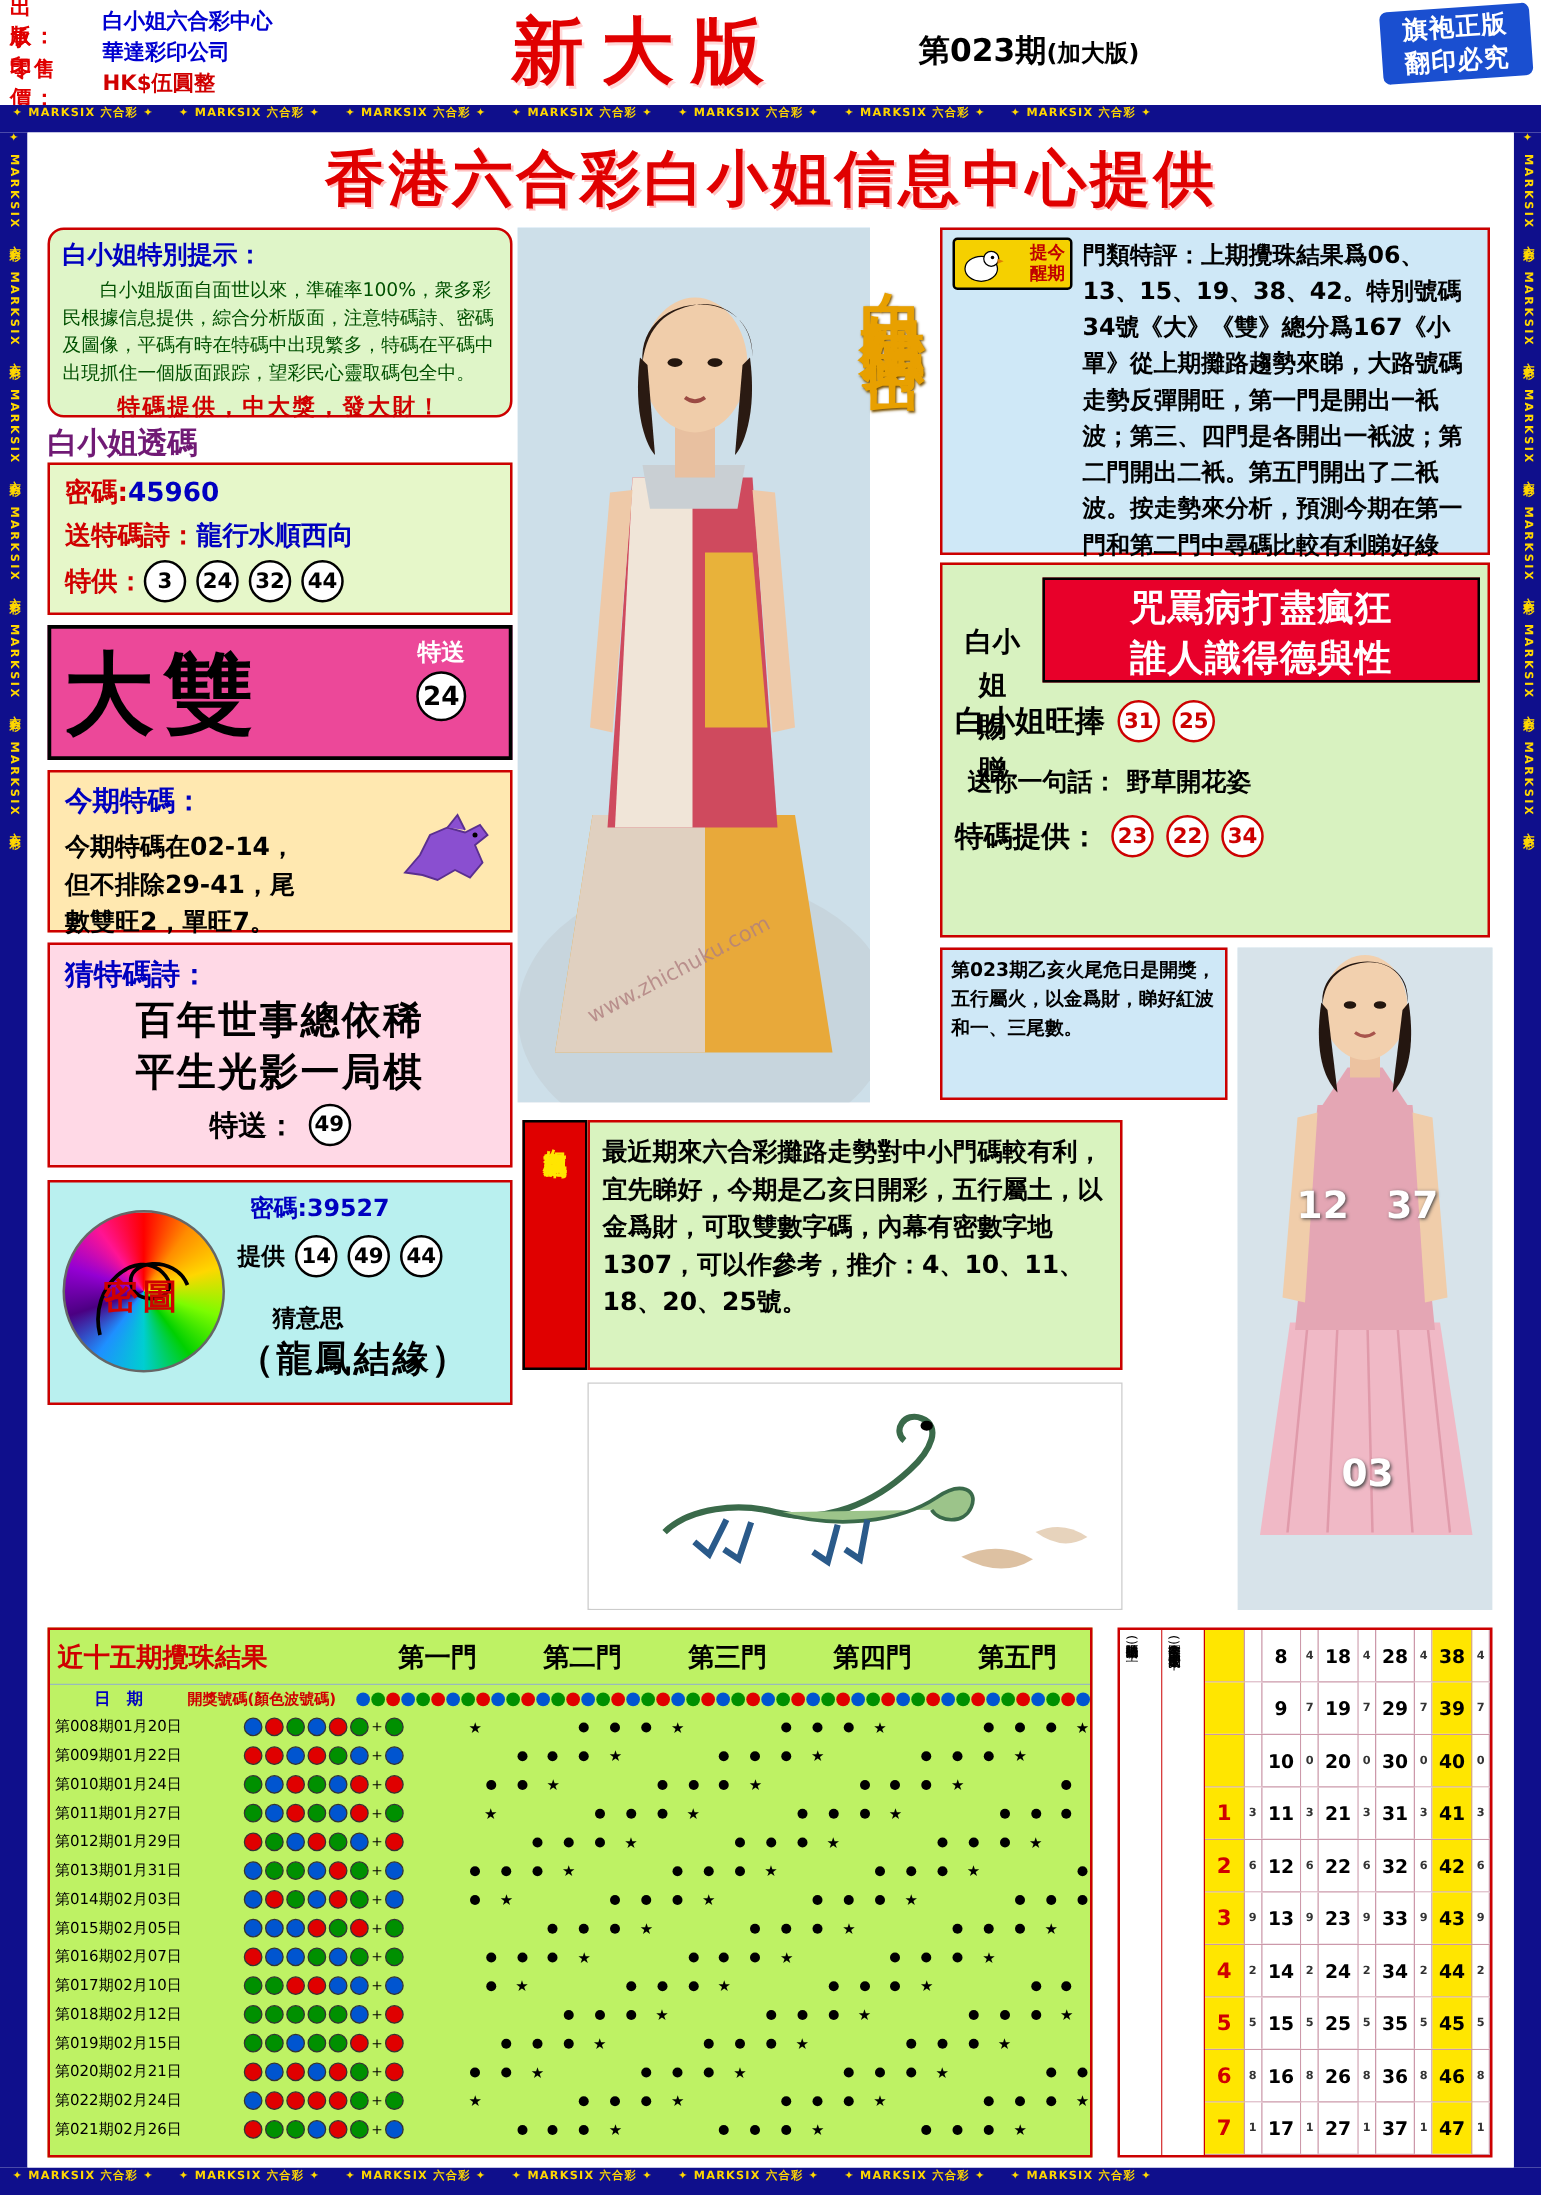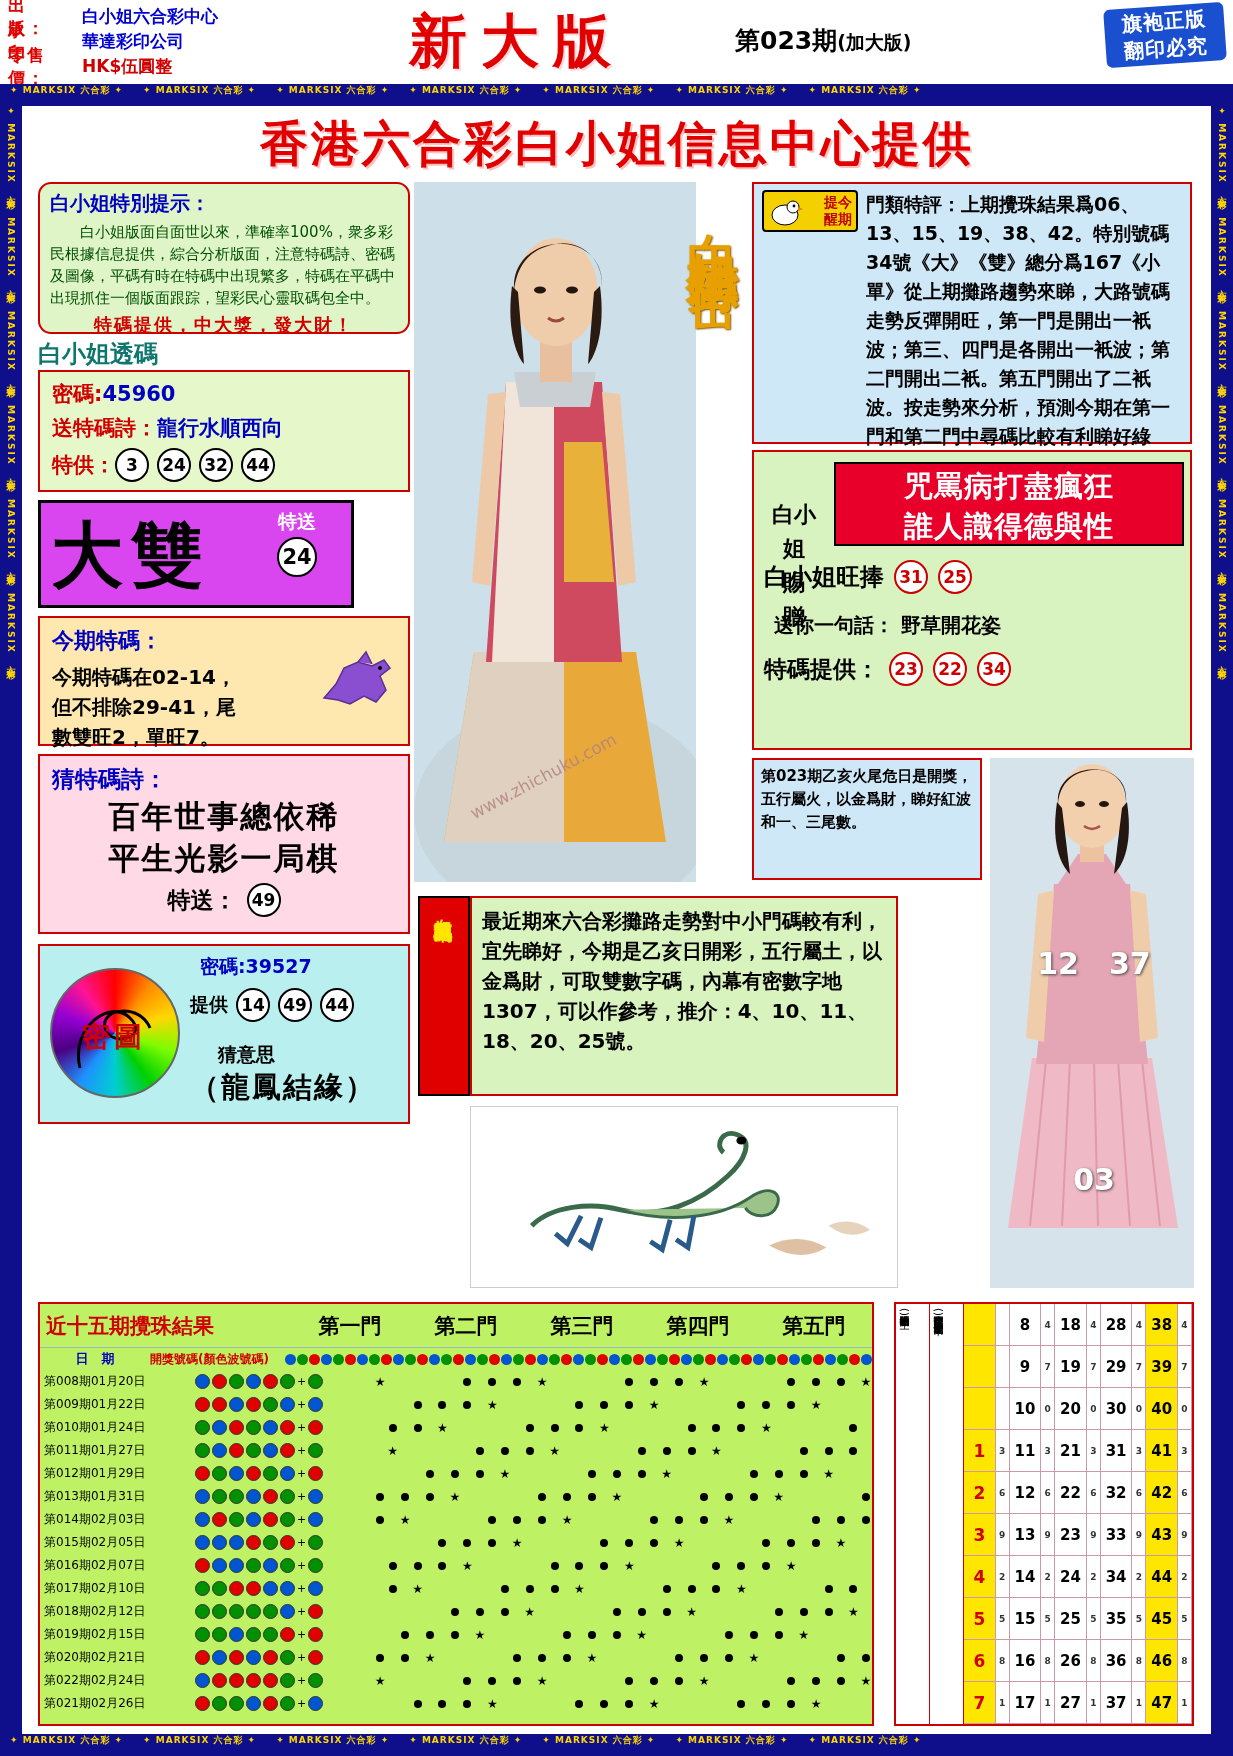--- a/index.html
+++ b/index.html
@@ -69,34 +69,34 @@
   }
 
   
   .box { position:absolute; }
 
   #tips-box { left:16px; top:76px; width:372px; height:152px; background:#dff5c8; border:2px solid #c00; border-radius:13px; padding:6px 10px; }
   #tips-box .bt { font-size:20px; font-weight:bold; color:#0000c0; margin-bottom:4px; }
   #tips-box .bodytxt { font-size:15px; color:#005000; line-height:22px; text-indent:2em; }
   #tips-box .wish { font-size:18px; font-weight:bold; color:#d00000; text-align:center; margin-top:4px; letter-spacing:2px; }
 
-  #toma-title { left:16px; top:232px; font-size:24px; font-weight:bold; color:#0f766e; }
+  #toma-title { left:16px; top:232px; font-size:24px; font-weight:bold; color:#701a75; }
 
   #toma-box { left:16px; top:264px; width:372px; height:122px; background:#e6f7c9; border:2px solid #c00; padding:8px 12px; }
   .toma-line { display:flex; align-items:center; font-size:21px; font-weight:bold; color:#0000c0; margin-bottom:6px; }
   .toma-line .lb { color:#d00000; }
   .toma-line .vv { color:#0000c0; }
   .balls { display:flex; align-items:center; gap:8px; }
   .ball {
     width:34px; height:34px; border-radius:50%; border:2px solid #000;
     background:#fff; color:#000; font-size:17px; font-weight:bold;
     display:flex; align-items:center; justify-content:center;
   }
 
-  #big-double { left:16px; top:394px; width:316px; height:108px; background:#d946ef; border:3px solid #000; }
+  #big-double { left:16px; top:394px; width:372px; height:108px; background:#ec4899; border:3px solid #000; }
   #big-double .bd-txt {
     position:absolute; left:10px; top:2px; font-size:72px; font-weight:bold; color:#000;
     letter-spacing:8px; line-height:100px;
   }
   #big-double .bd-side { position:absolute; right:14px; top:6px; width:80px; text-align:center; }
   #big-double .bd-side .lbl { font-size:19px; font-weight:bold; color:#fff; }
   #big-double .bd-side .bb {
     width:40px;height:40px;border-radius:50%;border:2px solid #000;background:#fff;
     color:#000;font-size:21px;font-weight:bold;display:flex;align-items:center;justify-content:center;
     margin:2px auto 0;

